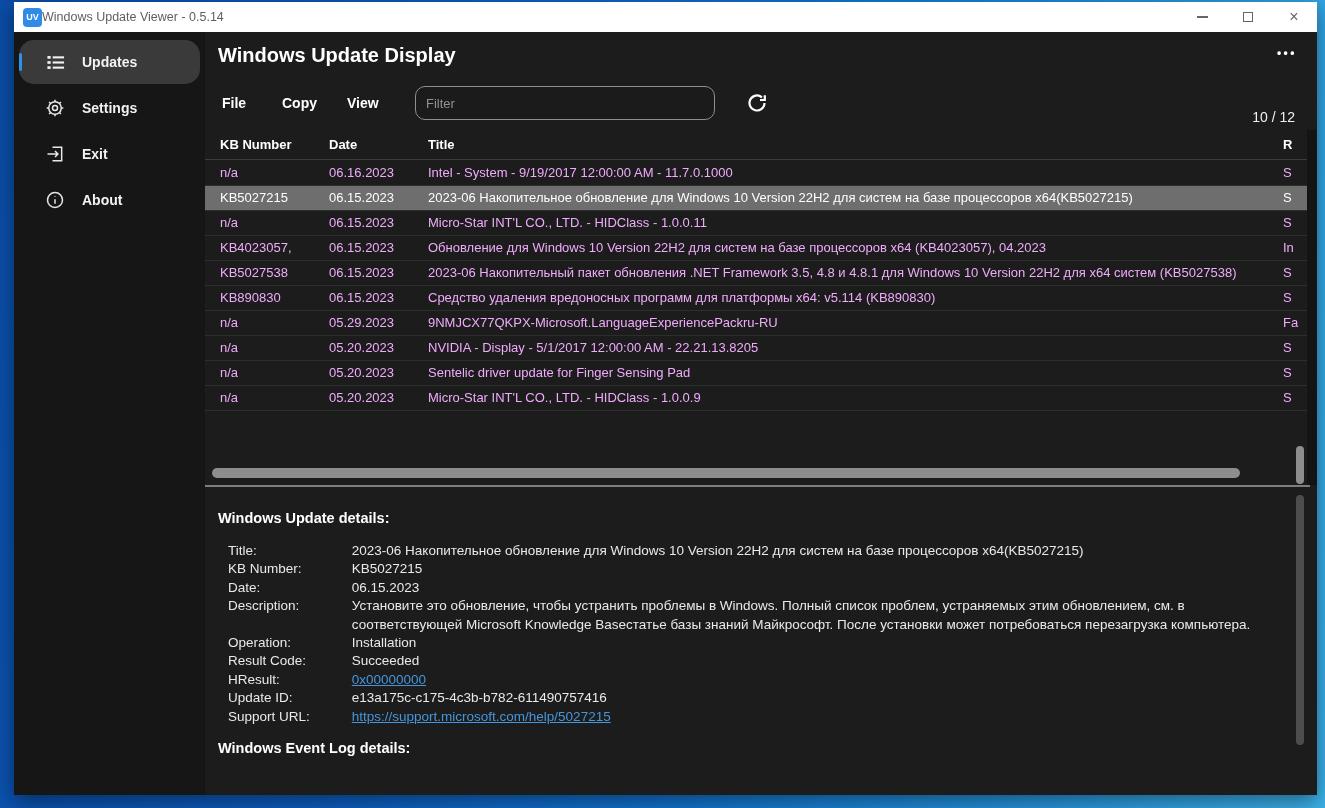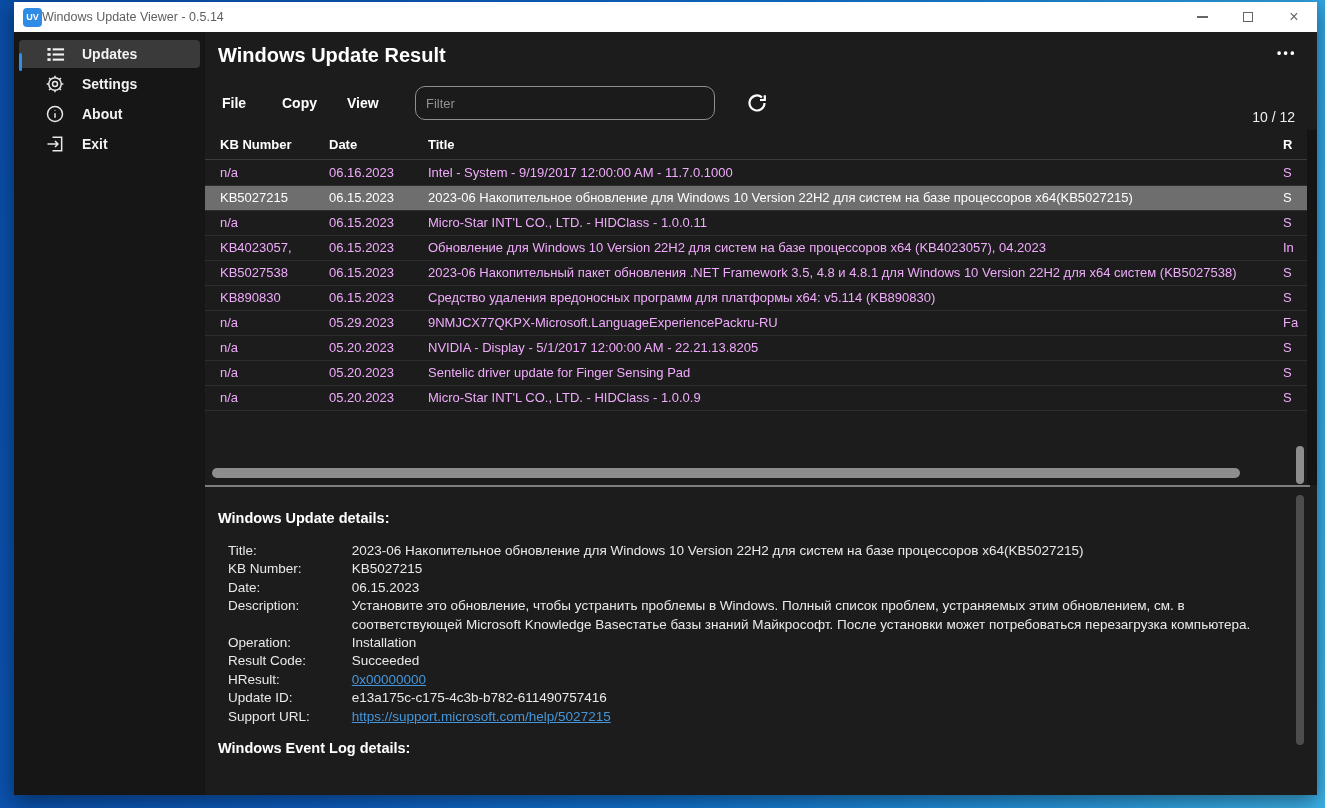--- a/index.html
+++ b/index.html
@@ -21,21 +21,21 @@
   .tb-btn { width:46px; height:100%; display:flex; align-items:center; justify-content:center; color:#666; }
   .glyph-min { width:11px; height:1.5px; background:#666; }
   .glyph-max { width:10px; height:10px; border:1.4px solid #666; }
   .glyph-close { font-size:16px; line-height:1; }
 
   
   .wbody { display:flex; height:763px; }
 
   
   .sidebar { width:191px; background:#161616; padding-top:6px; flex-shrink:0; }
-  .side-item { position:relative; height:28px; margin:2px 5px; border-radius:4px;
+  .side-item { position:relative; height:44px; margin:2px 5px; border-radius:15px;
     display:flex; align-items:center; cursor:default; }
   .side-item.selected { background:#3a3a3a; }
   .accent { display:none; position:absolute; left:0; top:13px; width:3px; height:18px;
     border-radius:2px; background:#2e90ea; }
   .side-item.selected .accent { display:block; }
   .side-icon { width:20px; height:20px; margin-left:26px; display:flex; align-items:center; justify-content:center; }
   .side-label { margin-left:17px; color:#f2f2f2; font-size:14px; font-weight:bold; }
 
   
   .main { position:relative; flex:1; background:#1c1c1c; overflow:hidden; }
@@ -131,41 +131,41 @@
               <circle cx="12" cy="12" r="7.5"></circle>
                 <circle cx="12" cy="12" r="3"></circle>
             </svg>
           </span>
           <span class="side-label">Settings</span>
         </div>
         <div class="side-item">
 
           <span class="side-icon">
             <svg width="20" height="20" viewBox="0 0 24 24" fill="none" stroke="#e8e8e8" stroke-width="1.8">
+              <path d="M9 4h11v16H9"></path>
+                <path d="M3 12h12.5M12 8.5L15.5 12L12 15.5"></path>
+            </svg>
+          </span>
+          <span class="side-label">Exit</span>
+        </div>
+        <div class="side-item">
+
+          <span class="side-icon">
+            <svg width="20" height="20" viewBox="0 0 24 24" fill="none" stroke="#e8e8e8" stroke-width="1.8">
               <circle cx="12" cy="12" r="9"></circle>
                 <path d="M12 11v5.5"></path>
                 <circle cx="12" cy="7.6" r="0.7" fill="#e8e8e8" stroke="none"></circle>
             </svg>
           </span>
           <span class="side-label">About</span>
         </div>
-        <div class="side-item">
-
-          <span class="side-icon">
-            <svg width="20" height="20" viewBox="0 0 24 24" fill="none" stroke="#e8e8e8" stroke-width="1.8">
-              <path d="M9 4h11v16H9"></path>
-                <path d="M3 12h12.5M12 8.5L15.5 12L12 15.5"></path>
-            </svg>
-          </span>
-          <span class="side-label">Exit</span>
-        </div>
       </div>
 
       <div class="main">
-        <div class="page-title">Windows Update Result</div>
+        <div class="page-title">Windows Update Display</div>
         <div class="more-btn">•••</div>
 
         <div class="toolbar">
           <span class="menu-item menu-file">File</span>
           <span class="menu-item menu-copy">Copy</span>
           <span class="menu-item menu-view">View</span>
           <input class="filter-input" type="text" placeholder="Filter" style="">
           <span class="refresh-btn">
             <svg width="24" height="24" viewBox="0 0 24 24" fill="none" stroke="#ffffff" stroke-width="2.2">
               <path d="M19.5 12a7.5 7.5 0 1 1-2.6-5.7"></path>

